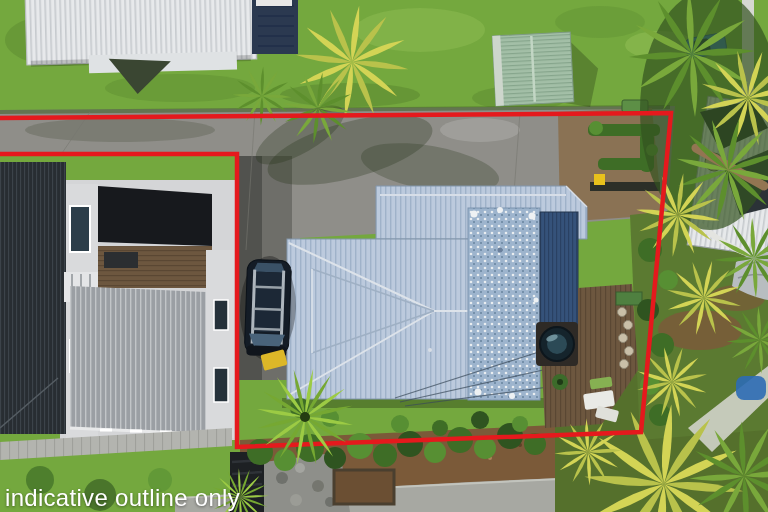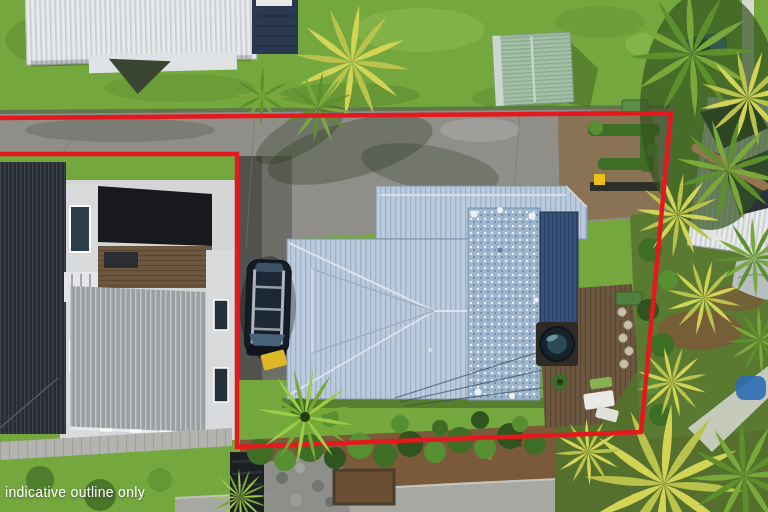--- a/index.html
+++ b/index.html
@@ -25,21 +25,21 @@
   .f-navy{fill:var(--roof_navy)}
   .f-navyrib{fill:#2a4163}
   .f-shed{fill:var(--shed_green)}
   .f-shedrib{fill:var(--shed_green_rib)}
   .f-deck{fill:var(--deck_wood)}
   .f-deckrib{fill:var(--deck_wood_rib)}
   .f-walk{fill:var(--boardwalk)}
   .f-walkrib{fill:#9fa09b}
   .f-hedge{fill:var(--hedge_dark)}
   .outline-line{fill:none;stroke-linejoin:miter;}
-  .watermark{position:absolute;left:5px;top:484px;font-size:14px;font-weight:400;
+  .watermark{position:absolute;left:5px;top:484px;font-size:24px;font-weight:400;
              letter-spacing:.3px;color:var(--watermark);
              text-shadow:0 1px 3px rgba(0,0,0,.45);}
 </style>
 </head>
 <body>
 
 <div class="scene">
 <svg width="768" height="512" viewBox="0 0 768 512">
   <defs>
     <pattern id="pWhite" width="5" height="5" patternUnits="userSpaceOnUse">

